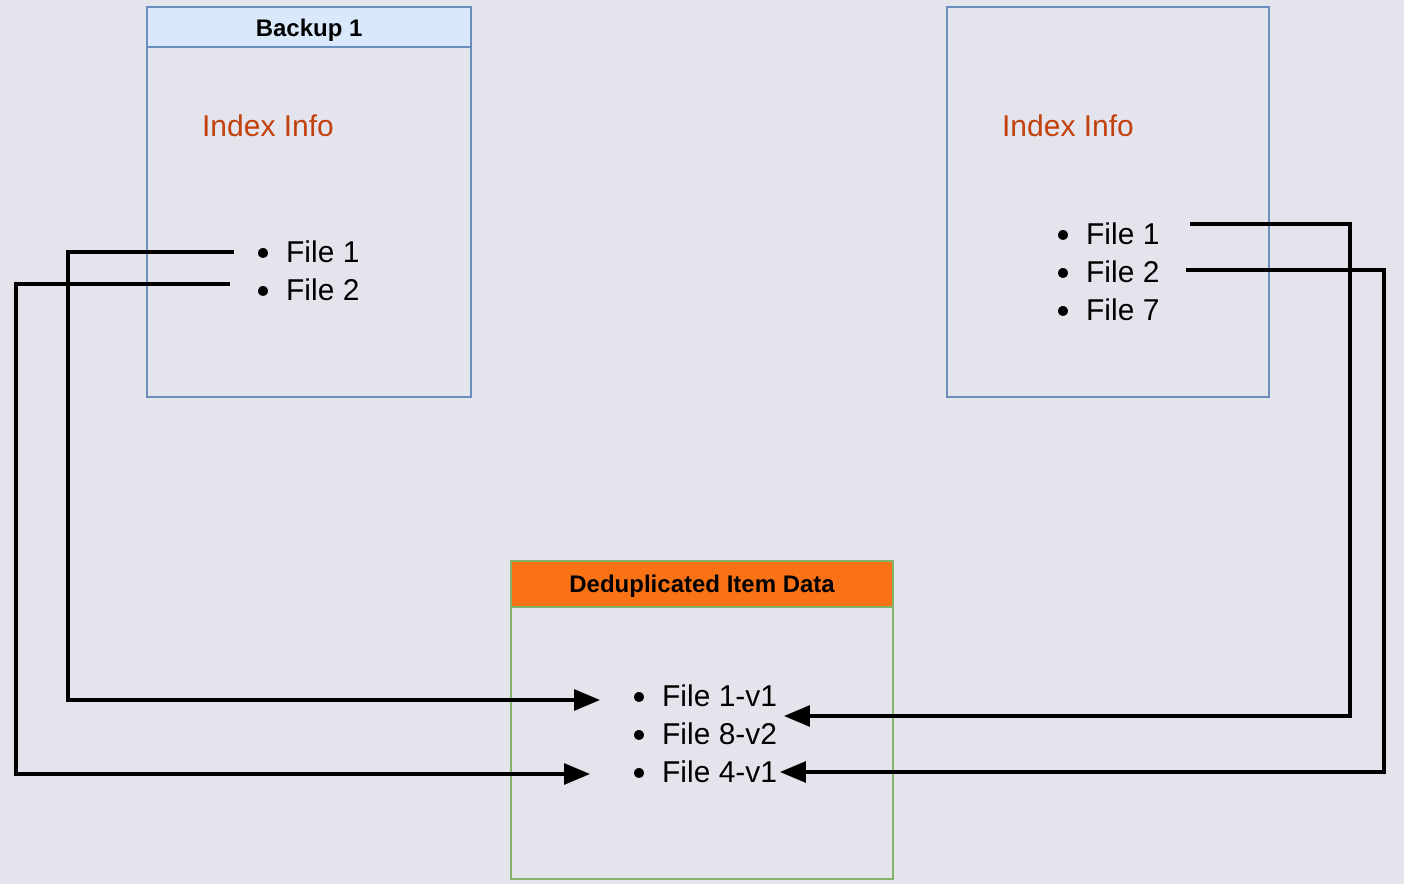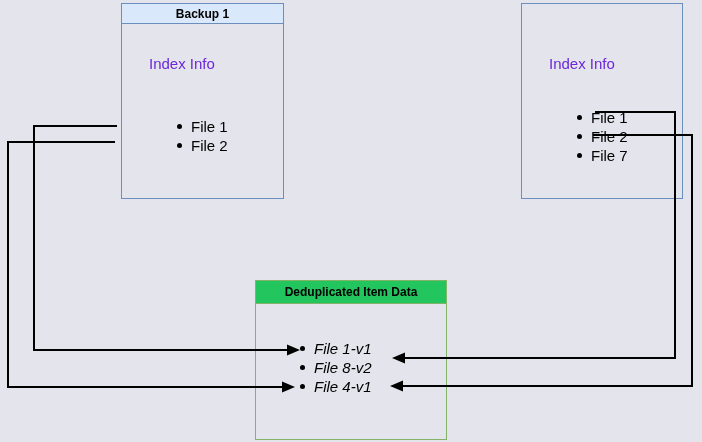--- a/index.html
+++ b/index.html
@@ -14,39 +14,39 @@
     height: 442px;
     background: #e4e4ec;
     overflow: hidden;
   }
   .box {
     position: absolute;
     border: 1px solid;
     box-sizing: border-box;
     background: transparent;
   }
-  .box.blue  { border-color: #6c8ebf; margin-left: 48px; }
+  .box.blue  { border-color: #6c8ebf; }
   .box.green { border-color: #82b366; }
   .box-header {
     display: flex;
     align-items: center;
     justify-content: center;
     font-weight: bold;
     font-size: 12px;
     color: #000;
     border-bottom: 1px solid;
     box-sizing: border-box;
   }
   .blue  .box-header { background: #dae8fc; border-color: #6c8ebf; height: 20px; }
-  .green .box-header { background: #22c55e; border-color: #82b366; height: 23px; }
+  .green .box-header { background: #f97316; border-color: #82b366; height: 23px; }
   .subtitle {
     position: absolute;
     font-size: 15px;
     line-height: 20px;
-    color: #6d28d9;
+    color: #c2410c;
     white-space: nowrap;
   }
   ul.filelist {
     position: absolute;
     margin: 0;
     padding: 0;
     list-style: none;
   }
   ul.filelist li {
     display: flex;
@@ -118,21 +118,21 @@
         <span class="dot"></span>
         <span>File 7</span>
       </li>
     </ul>
   </div>
 
   <div class="box green" style="left:255px; top:280px; width:192px; height:160px;">
     <div class="box-header">
       <span>Deduplicated Item Data</span>
     </div>
-    <ul class="filelist" style="left:44px; top:58px;font-style:italic;">
+    <ul class="filelist" style="left:61px; top:58px;">
       <li>
         <span class="dot"></span>
         <span>File 1-v1</span>
       </li>
       <li>
         <span class="dot"></span>
         <span>File 8-v2</span>
       </li>
       <li>
         <span class="dot"></span>

